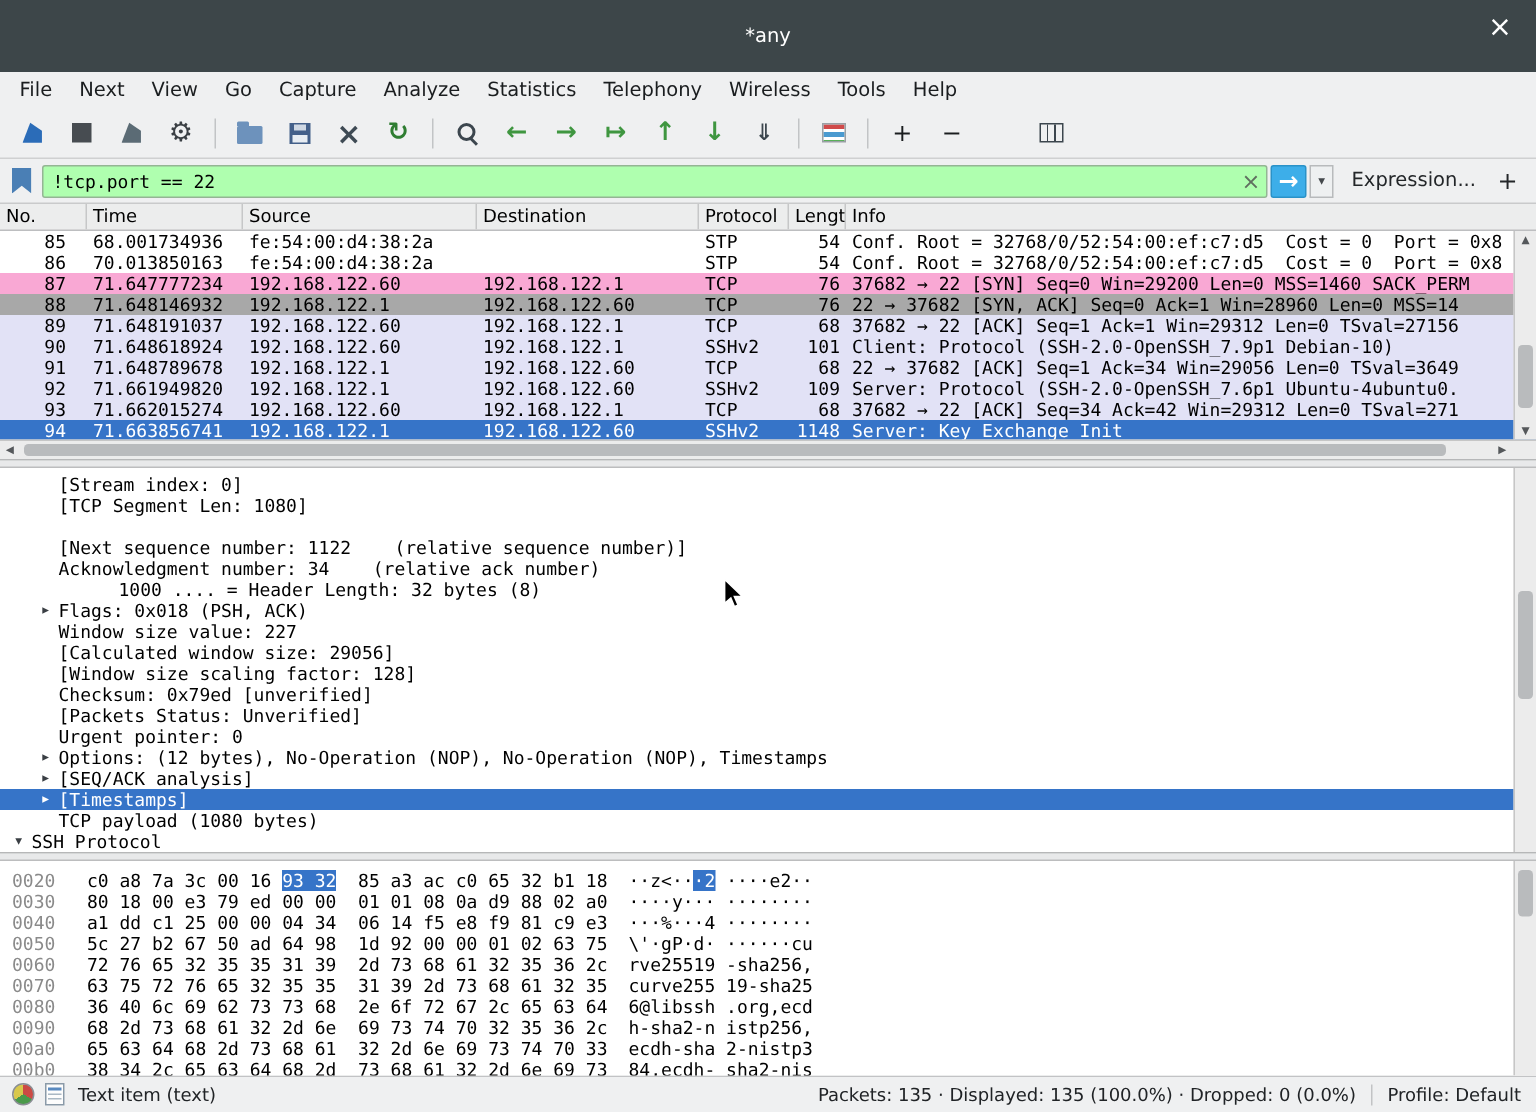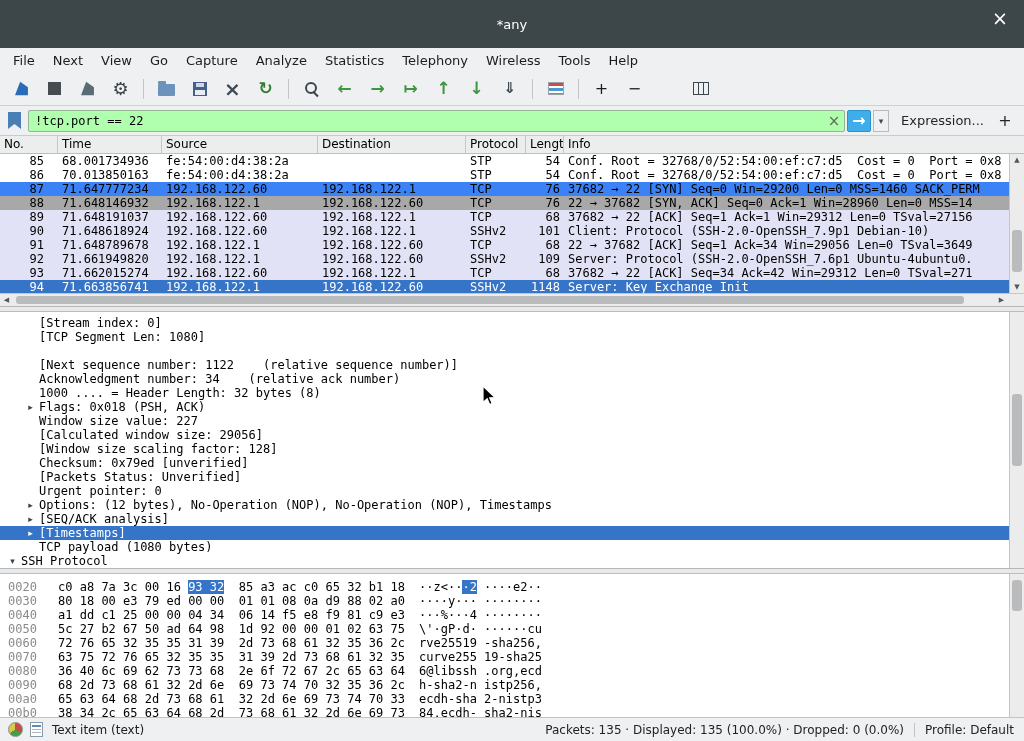--- a/index.html
+++ b/index.html
@@ -59,21 +59,21 @@
   .plist { flex:none; height:171px; background:#fff; border-bottom:1px solid #b6b7b8; position:relative; }
   .phead { height:18px; display:flex; background:#eceded; border-bottom:1px solid #bdbec0; font:12px "DejaVu Sans","Liberation Sans",sans-serif; color:#000; overflow:hidden; }
   .hcell { padding:1px 0 0 4px; border-right:1px solid #c6c7c8; white-space:pre; overflow:hidden; flex:none; }
   .c0 { width:58px; } .c1 { width:104px; } .c2 { width:156px; } .c3 { width:148px; } .c4 { width:60px; } .c5 { width:38px; } .c6 { flex:1; border-right:none; }
   .prows { height:140px; overflow:hidden; font:12px "DejaVu Sans Mono","Liberation Mono",monospace; }
   .prow { height:14px; display:flex; white-space:pre; overflow:hidden; line-height:14px; }
   .pcell { padding-left:4px; overflow:hidden; flex:none; }
   .pcell.c0 { text-align:right; padding-right:14px; padding-left:0; }
   .pcell.c5 { text-align:right; padding-right:4px; padding-left:0; }
   .prow.default { background:#fff; color:#000; }
-  .prow.gray-dark { background:#3b82f6; color:#000; }
+  .prow.gray-dark { background:#f9a8d4; color:#000; }
   .prow.gray { background:#a8a8a8; color:#000; }
   .prow.lavender { background:#e2e2f6; color:#000; }
   .prow.selected { background:#3674c8; color:#fff; }
 
   
   .vscroll { position:absolute; right:0; width:15px; background:#ececec; border-left:1px solid #c6c6c6; }
   .plist .vscroll { top:18px; bottom:13px; }
   .vhandle { position:absolute; left:2px; right:2px; background:#b9bbbd; border-radius:3px; }
   .stepper { position:absolute; left:0; right:0; height:12px; display:flex; align-items:center; justify-content:center; font-size:7px; color:#55585b; }
   .hscroll { position:absolute; left:0; right:0; bottom:0; height:13px; background:#ececec; border-top:1px solid #c6c6c6; }
@@ -249,21 +249,21 @@
 
   <div class="splitter"></div>
 
   <div class="details">
     <div>
         <div class="dline" style="padding-left: 22px;"><span class="dexp"> </span><span class="dtext">[Stream index: 0]</span></div>
         <div class="dline" style="padding-left: 22px;"><span class="dexp"> </span><span class="dtext">[TCP Segment Len: 1080]</span></div>
         <div class="dline" style="padding-left: 22px;"><span class="dexp"> </span></div>
         <div class="dline" style="padding-left: 22px;"><span class="dexp"> </span><span class="dtext">[Next sequence number: 1122    (relative sequence number)]</span></div>
         <div class="dline" style="padding-left: 22px;"><span class="dexp"> </span><span class="dtext">Acknowledgment number: 34    (relative ack number)</span></div>
-        <div class="dline" style="padding-left: 22px;"><span class="dexp"> </span><span class="dtext">1000 .... = Header Length: 32 bytes (8)</span></div>
+        <div class="dline" style="padding-left: 22px; gap: 40px;"><span class="dexp"> </span><span class="dtext">1000 .... = Header Length: 32 bytes (8)</span></div>
         <div class="dline" style="padding-left: 22px;"><span class="dexp">▸</span><span class="dtext">Flags: 0x018 (PSH, ACK)</span></div>
         <div class="dline" style="padding-left: 22px;"><span class="dexp"> </span><span class="dtext">Window size value: 227</span></div>
         <div class="dline" style="padding-left: 22px;"><span class="dexp"> </span><span class="dtext">[Calculated window size: 29056]</span></div>
         <div class="dline" style="padding-left: 22px;"><span class="dexp"> </span><span class="dtext">[Window size scaling factor: 128]</span></div>
         <div class="dline" style="padding-left: 22px;"><span class="dexp"> </span><span class="dtext">Checksum: 0x79ed [unverified]</span></div>
         <div class="dline" style="padding-left: 22px;"><span class="dexp"> </span><span class="dtext">[Packets Status: Unverified]</span></div>
         <div class="dline" style="padding-left: 22px;"><span class="dexp"> </span><span class="dtext">Urgent pointer: 0</span></div>
         <div class="dline" style="padding-left: 22px;"><span class="dexp">▸</span><span class="dtext">Options: (12 bytes), No-Operation (NOP), No-Operation (NOP), Timestamps</span></div>
         <div class="dline" style="padding-left: 22px;"><span class="dexp">▸</span><span class="dtext">[SEQ/ACK analysis]</span></div>
         <div class="dline sel" style="padding-left: 22px;"><span class="dexp">▸</span><span class="dtext">[Timestamps]</span></div>

